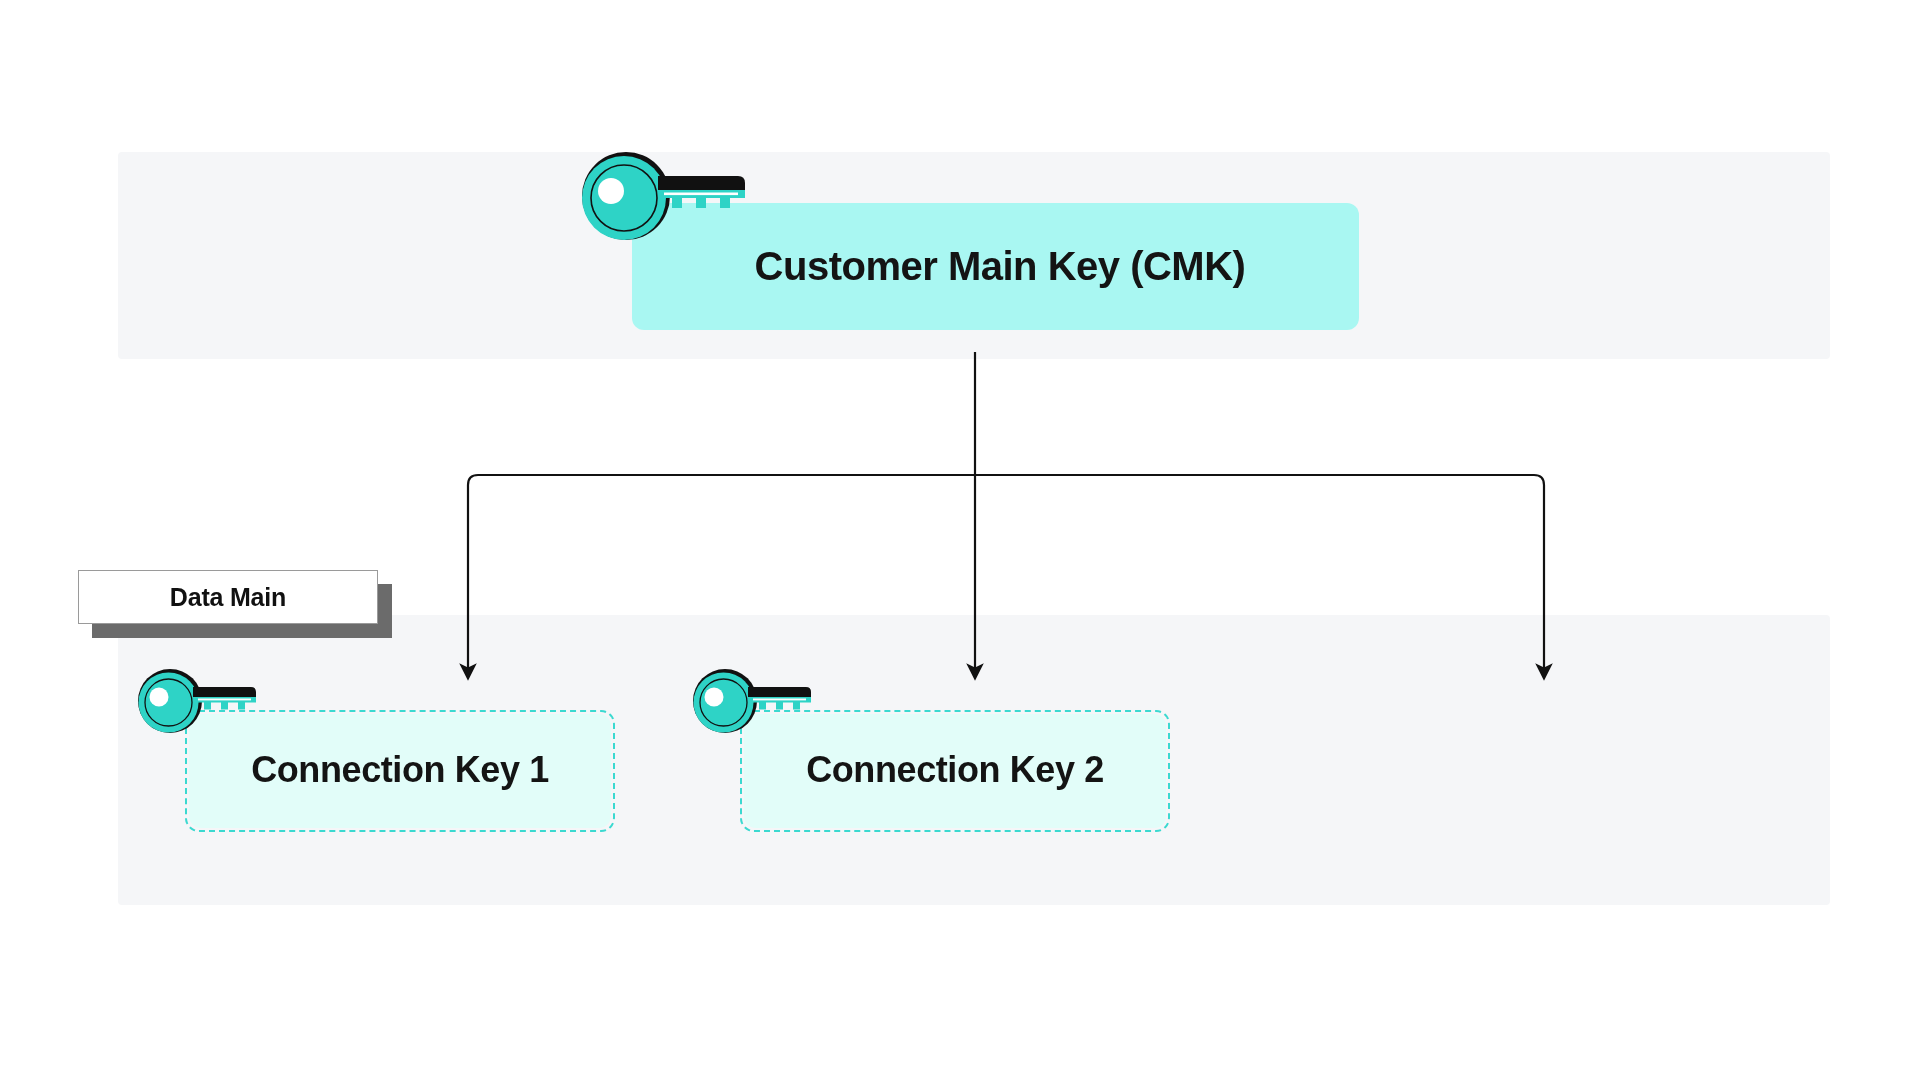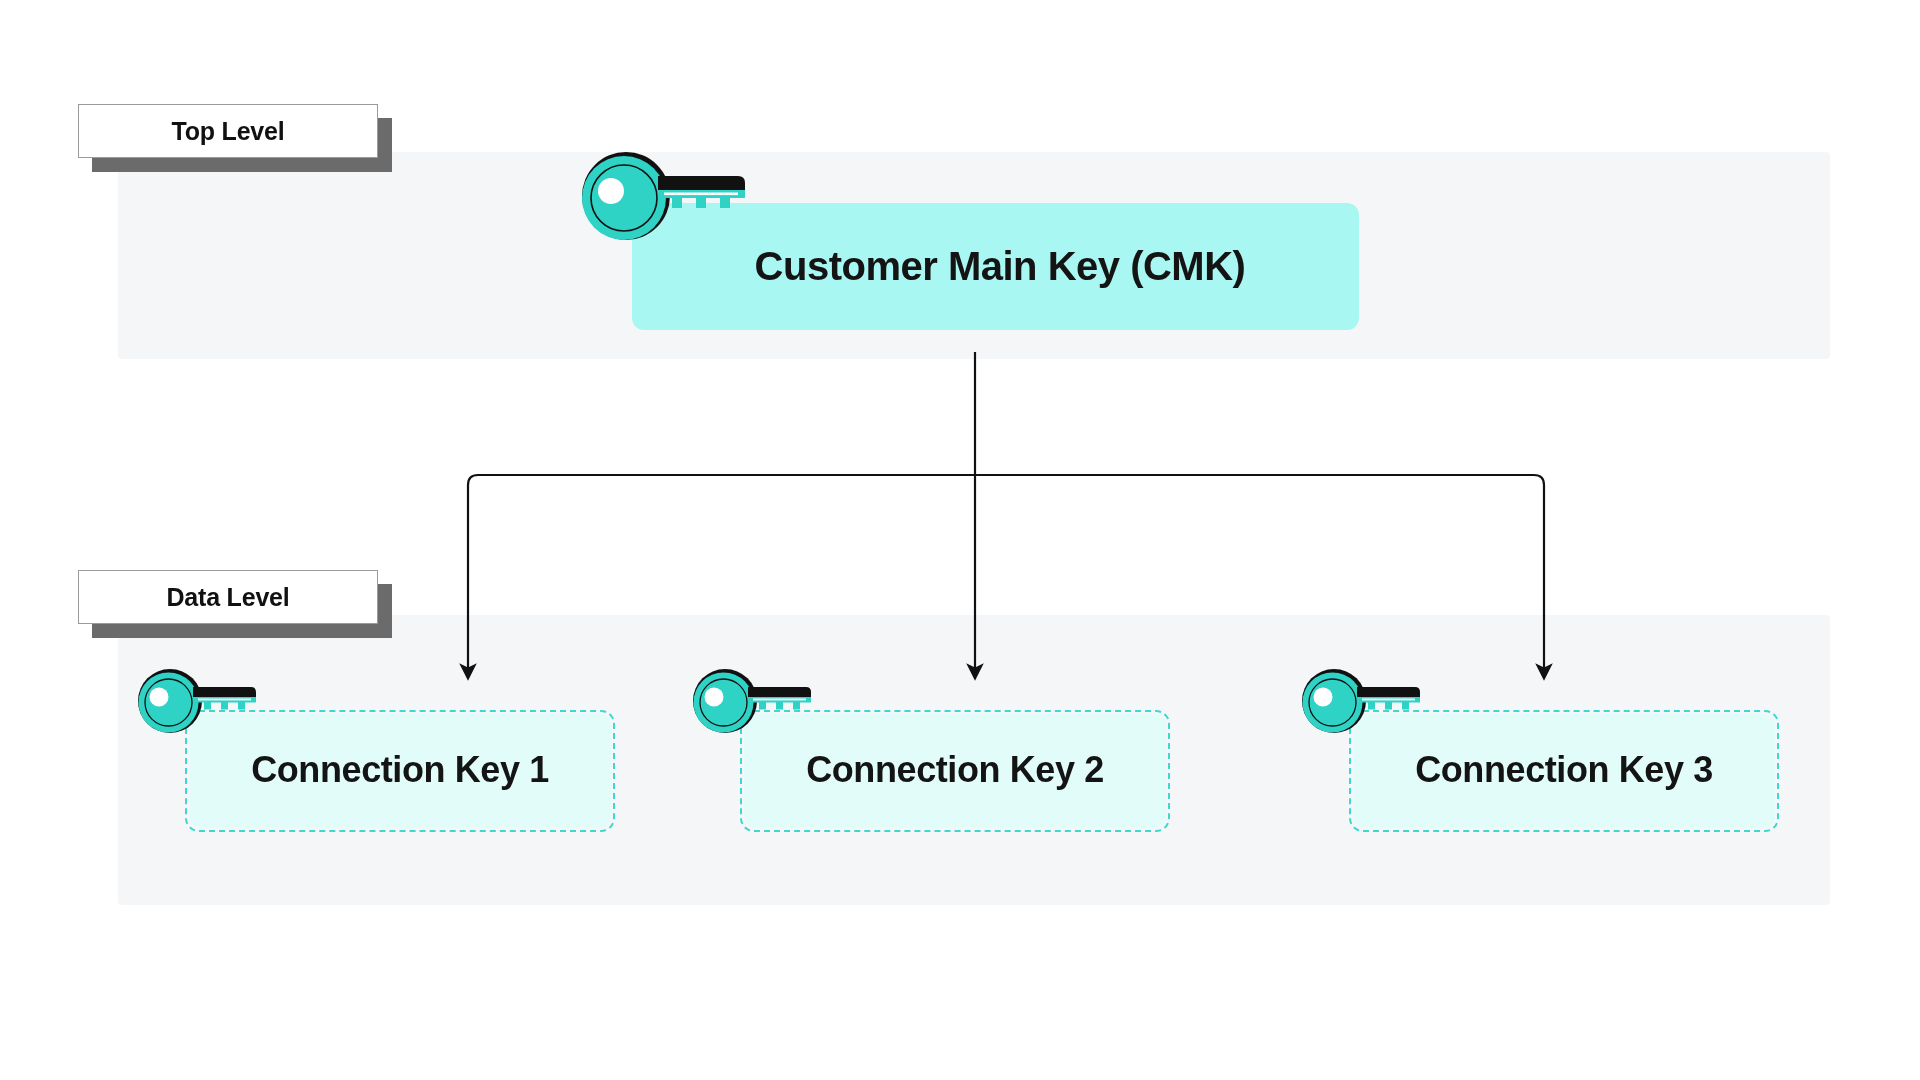--- a/index.html
+++ b/index.html
@@ -192,26 +192,23 @@
 
     <path d="M 975 352 L 975 475" stroke="#111111" stroke-width="2.2" fill="none"></path>
 
     <path d="M 975 475 L 478 475 Q 468 475 468 485 L 468 672" stroke="#111111" stroke-width="2.2" fill="none" marker-end="url(#arrowhead)"></path>
 
     <path d="M 975 475 L 975 672" stroke="#111111" stroke-width="2.2" fill="none" marker-end="url(#arrowhead)"></path>
 
     <path d="M 975 475 L 1534 475 Q 1544 475 1544 485 L 1544 672" stroke="#111111" stroke-width="2.2" fill="none" marker-end="url(#arrowhead)"></path>
   </svg>
 
-  <div id="top-level-label" class="level-label">
-    <span>Top Level</span>
-  </div>
 
   <div id="data-level-label" class="level-label">
-    <span>Data Level</span>
+    <span>Data Main</span>
   </div>
 
   <div id="cmk-node">
     <div id="cmk-box">
       <div class="node-text">Customer Main Key (CMK)</div>
     </div>
     <svg id="cmk-key-icon" viewBox="0 0 180 92">
 
       <circle cx="46" cy="46" r="44" fill="#111111"></circle>
 
@@ -266,33 +263,14 @@
       <path d="M56 19 L114 19 Q119 19 119 24 L119 29 L56 29 Z" fill="#111111"></path>
       <path d="M56 29 L119 29 L119 34.5
                L108 34.5 L108 41.5 L101 41.5 L101 34.5
                L91 34.5 L91 41.5 L84 41.5 L84 34.5
                L74 34.5 L74 41.5 L67 41.5 L67 34.5
                L56 34.5 Z" fill="#2ED3C6"></path>
       <rect x="61" y="30.5" width="53" height="1.9" fill="#FFFFFF"></rect>
     </svg>
   </div>
 
-  <div id="conn-node-3" class="conn-node">
-    <div class="conn-fill"></div>
-    <div class="conn-box">
-      <div class="node-text">Connection Key 3</div>
-    </div>
-    <svg class="conn-key-icon" viewBox="0 0 130 66">
-      <circle cx="33" cy="33" r="32" fill="#111111"></circle>
-      <circle cx="31.5" cy="34.5" r="30" fill="#2ED3C6"></circle>
-      <circle cx="31.5" cy="34.5" r="23.5" fill="none" stroke="#111111" stroke-width="1.3"></circle>
-      <circle cx="22" cy="29" r="9.5" fill="#FFFFFF"></circle>
-      <path d="M56 19 L114 19 Q119 19 119 24 L119 29 L56 29 Z" fill="#111111"></path>
-      <path d="M56 29 L119 29 L119 34.5
-               L108 34.5 L108 41.5 L101 41.5 L101 34.5
-               L91 34.5 L91 41.5 L84 41.5 L84 34.5
-               L74 34.5 L74 41.5 L67 41.5 L67 34.5
-               L56 34.5 Z" fill="#2ED3C6"></path>
-      <rect x="61" y="30.5" width="53" height="1.9" fill="#FFFFFF"></rect>
-    </svg>
-  </div>
 
 </div>
 
 </body></html>

